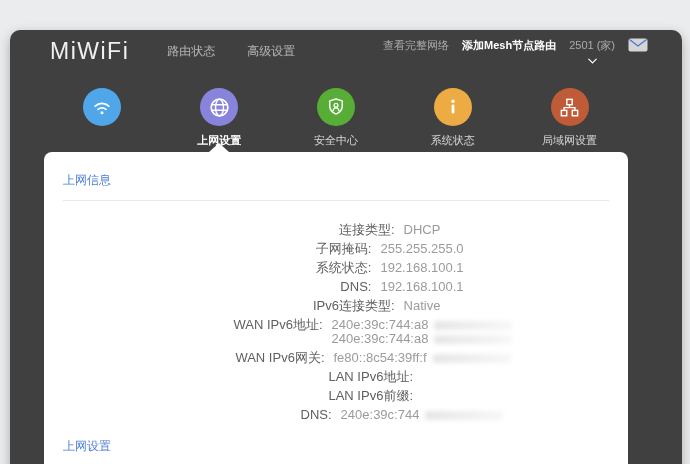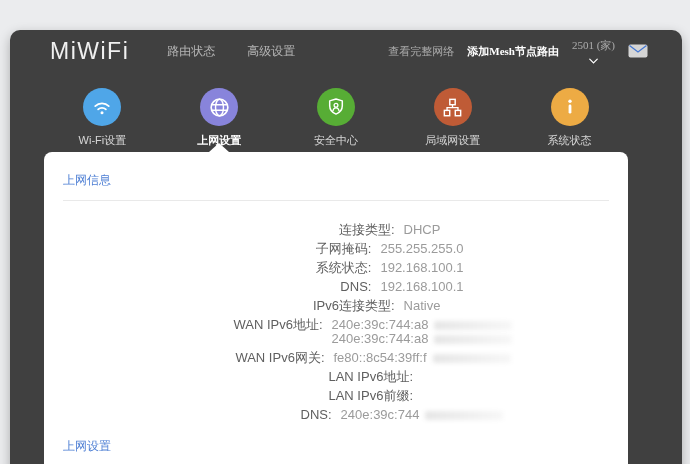--- a/index.html
+++ b/index.html
@@ -12,22 +12,22 @@
             box-shadow:0 4px 12px rgba(0,0,0,.28);margin-top:22px; }
 
   
   .header { position:absolute; left:0; top:0; right:0; height:42px;
             display:flex; align-items:center; padding:0 34px 0 40px; }
   .logo { font-size:23px; font-weight:200; letter-spacing:1.5px;
           color:rgba(255,255,255,.92); margin-right:38px; }
   .topnav { display:flex; gap:32px; font-size:12px; }
   .topnav .nav-item { color:rgba(255,255,255,.60); cursor:pointer; }
   .topnav .nav-item.active { color:#fff; font-weight:bold; }
-  .header-right { margin-left:auto; display:flex; align-items:center; gap:13px;
-                  font-size:11px;font-family:Liberation Serif, serif; }
+  .header-right { margin-left:auto; display:flex; align-items:flex-start; gap:13px;
+                  font-size:11px; }
   .hr-link { color:rgba(255,255,255,.55); cursor:pointer; }
   .hr-strong { color:#fff; font-weight:bold; cursor:pointer; }
   .device-select { display:flex; align-items:center; gap:5px;
                    color:rgba(255,255,255,.55); cursor:pointer;flex-direction:column; }
   .mail-btn { display:flex; align-items:center; cursor:pointer; }
 
   
   .iconnav { position:absolute; left:34px; top:58px; width:584px; display:flex; }
   .icon-item { flex:1; text-align:center; position:relative; cursor:pointer; }
   .circle { width:38px; height:38px; border-radius:50%; margin:0 auto 7px;
@@ -91,21 +91,20 @@
     <div class="iconnav">
 
       <div class="icon-item">
         <div class="circle" style="background-color: rgb(79, 166, 232);">
           <svg width="24" height="24" viewBox="0 0 24 24">
             <path d="M5.2 11.2a9.6 9.6 0 0 1 13.6 0" fill="none" stroke="#fff" stroke-width="1.7" stroke-linecap="round"></path>
             <path d="M8.1 14.4a5.5 5.5 0 0 1 7.8 0" fill="none" stroke="#fff" stroke-width="1.7" stroke-linecap="round"></path>
             <circle cx="12" cy="17.8" r="1.5" fill="#fff"></circle>
           </svg>
         </div>
-        <div class="icon-label">Wi-Fi设置</div>
       </div>
 
       <div class="icon-item active">
         <div class="circle" style="background-color: rgb(136, 132, 219);">
           <svg width="25" height="25" viewBox="0 0 24 24">
             <circle cx="12" cy="12" r="8" fill="none" stroke="#fff" stroke-width="1.6"></circle>
             <ellipse cx="12" cy="12" rx="3.8" ry="8" fill="none" stroke="#fff" stroke-width="1.4"></ellipse>
             <line x1="4.4" y1="9.3" x2="19.6" y2="9.3" stroke="#fff" stroke-width="1.4"></line>
             <line x1="4.4" y1="14.7" x2="19.6" y2="14.7" stroke="#fff" stroke-width="1.4"></line>
           </svg>
@@ -119,41 +118,41 @@
           <svg width="24" height="24" viewBox="0 0 24 24">
             <path d="M12 4l6.3 1.9v4.8c0 4-2.6 6.9-6.3 8.4-3.7-1.5-6.3-4.4-6.3-8.4V5.9z" fill="none" stroke="#fff" stroke-width="1.5" stroke-linejoin="round"></path>
             <circle cx="12" cy="10.3" r="1.9" fill="none" stroke="#fff" stroke-width="1.3"></circle>
             <path d="M8.9 15.8c.5-1.9 1.6-2.9 3.1-2.9s2.6 1 3.1 2.9" fill="none" stroke="#fff" stroke-width="1.3" stroke-linecap="round"></path>
           </svg>
         </div>
         <div class="icon-label">安全中心</div>
       </div>
 
       <div class="icon-item">
+        <div class="circle" style="background-color: rgb(237, 171, 68);">
+          <svg width="24" height="24" viewBox="0 0 24 24">
+            <circle cx="12" cy="6.2" r="1.7" fill="#fff"></circle>
+            <rect x="10.6" y="9.6" width="2.8" height="9" rx="1.4" fill="#fff"></rect>
+          </svg>
+        </div>
+        <div class="icon-label">系统状态</div>
+      </div>
+
+      <div class="icon-item">
         <div class="circle" style="background-color: rgb(191, 91, 54);">
           <svg width="23" height="23" viewBox="0 0 24 24">
             <rect x="9.2" y="3.5" width="5.6" height="5.6" fill="none" stroke="#fff" stroke-width="1.5"></rect>
             <rect x="3.5" y="15" width="5.6" height="5.6" fill="none" stroke="#fff" stroke-width="1.5"></rect>
             <rect x="14.9" y="15" width="5.6" height="5.6" fill="none" stroke="#fff" stroke-width="1.5"></rect>
             <path d="M12 9.1v3M6.3 15v-2.9h11.4V15" fill="none" stroke="#fff" stroke-width="1.4"></path>
           </svg>
         </div>
         <div class="icon-label">局域网设置</div>
       </div>
 
-      <div class="icon-item">
-        <div class="circle" style="background-color: rgb(237, 171, 68);">
-          <svg width="24" height="24" viewBox="0 0 24 24">
-            <circle cx="12" cy="6.2" r="1.7" fill="#fff"></circle>
-            <rect x="10.6" y="9.6" width="2.8" height="9" rx="1.4" fill="#fff"></rect>
-          </svg>
-        </div>
-        <div class="icon-label">系统状态</div>
-      </div>
-
     </div>
 
     <div class="card">
 
       <div class="section-title">上网信息</div>
       <div class="divider"></div>
 
       <div class="info-rows">
           <div class="info-row">
             <div class="info-label">连接类型:</div>

